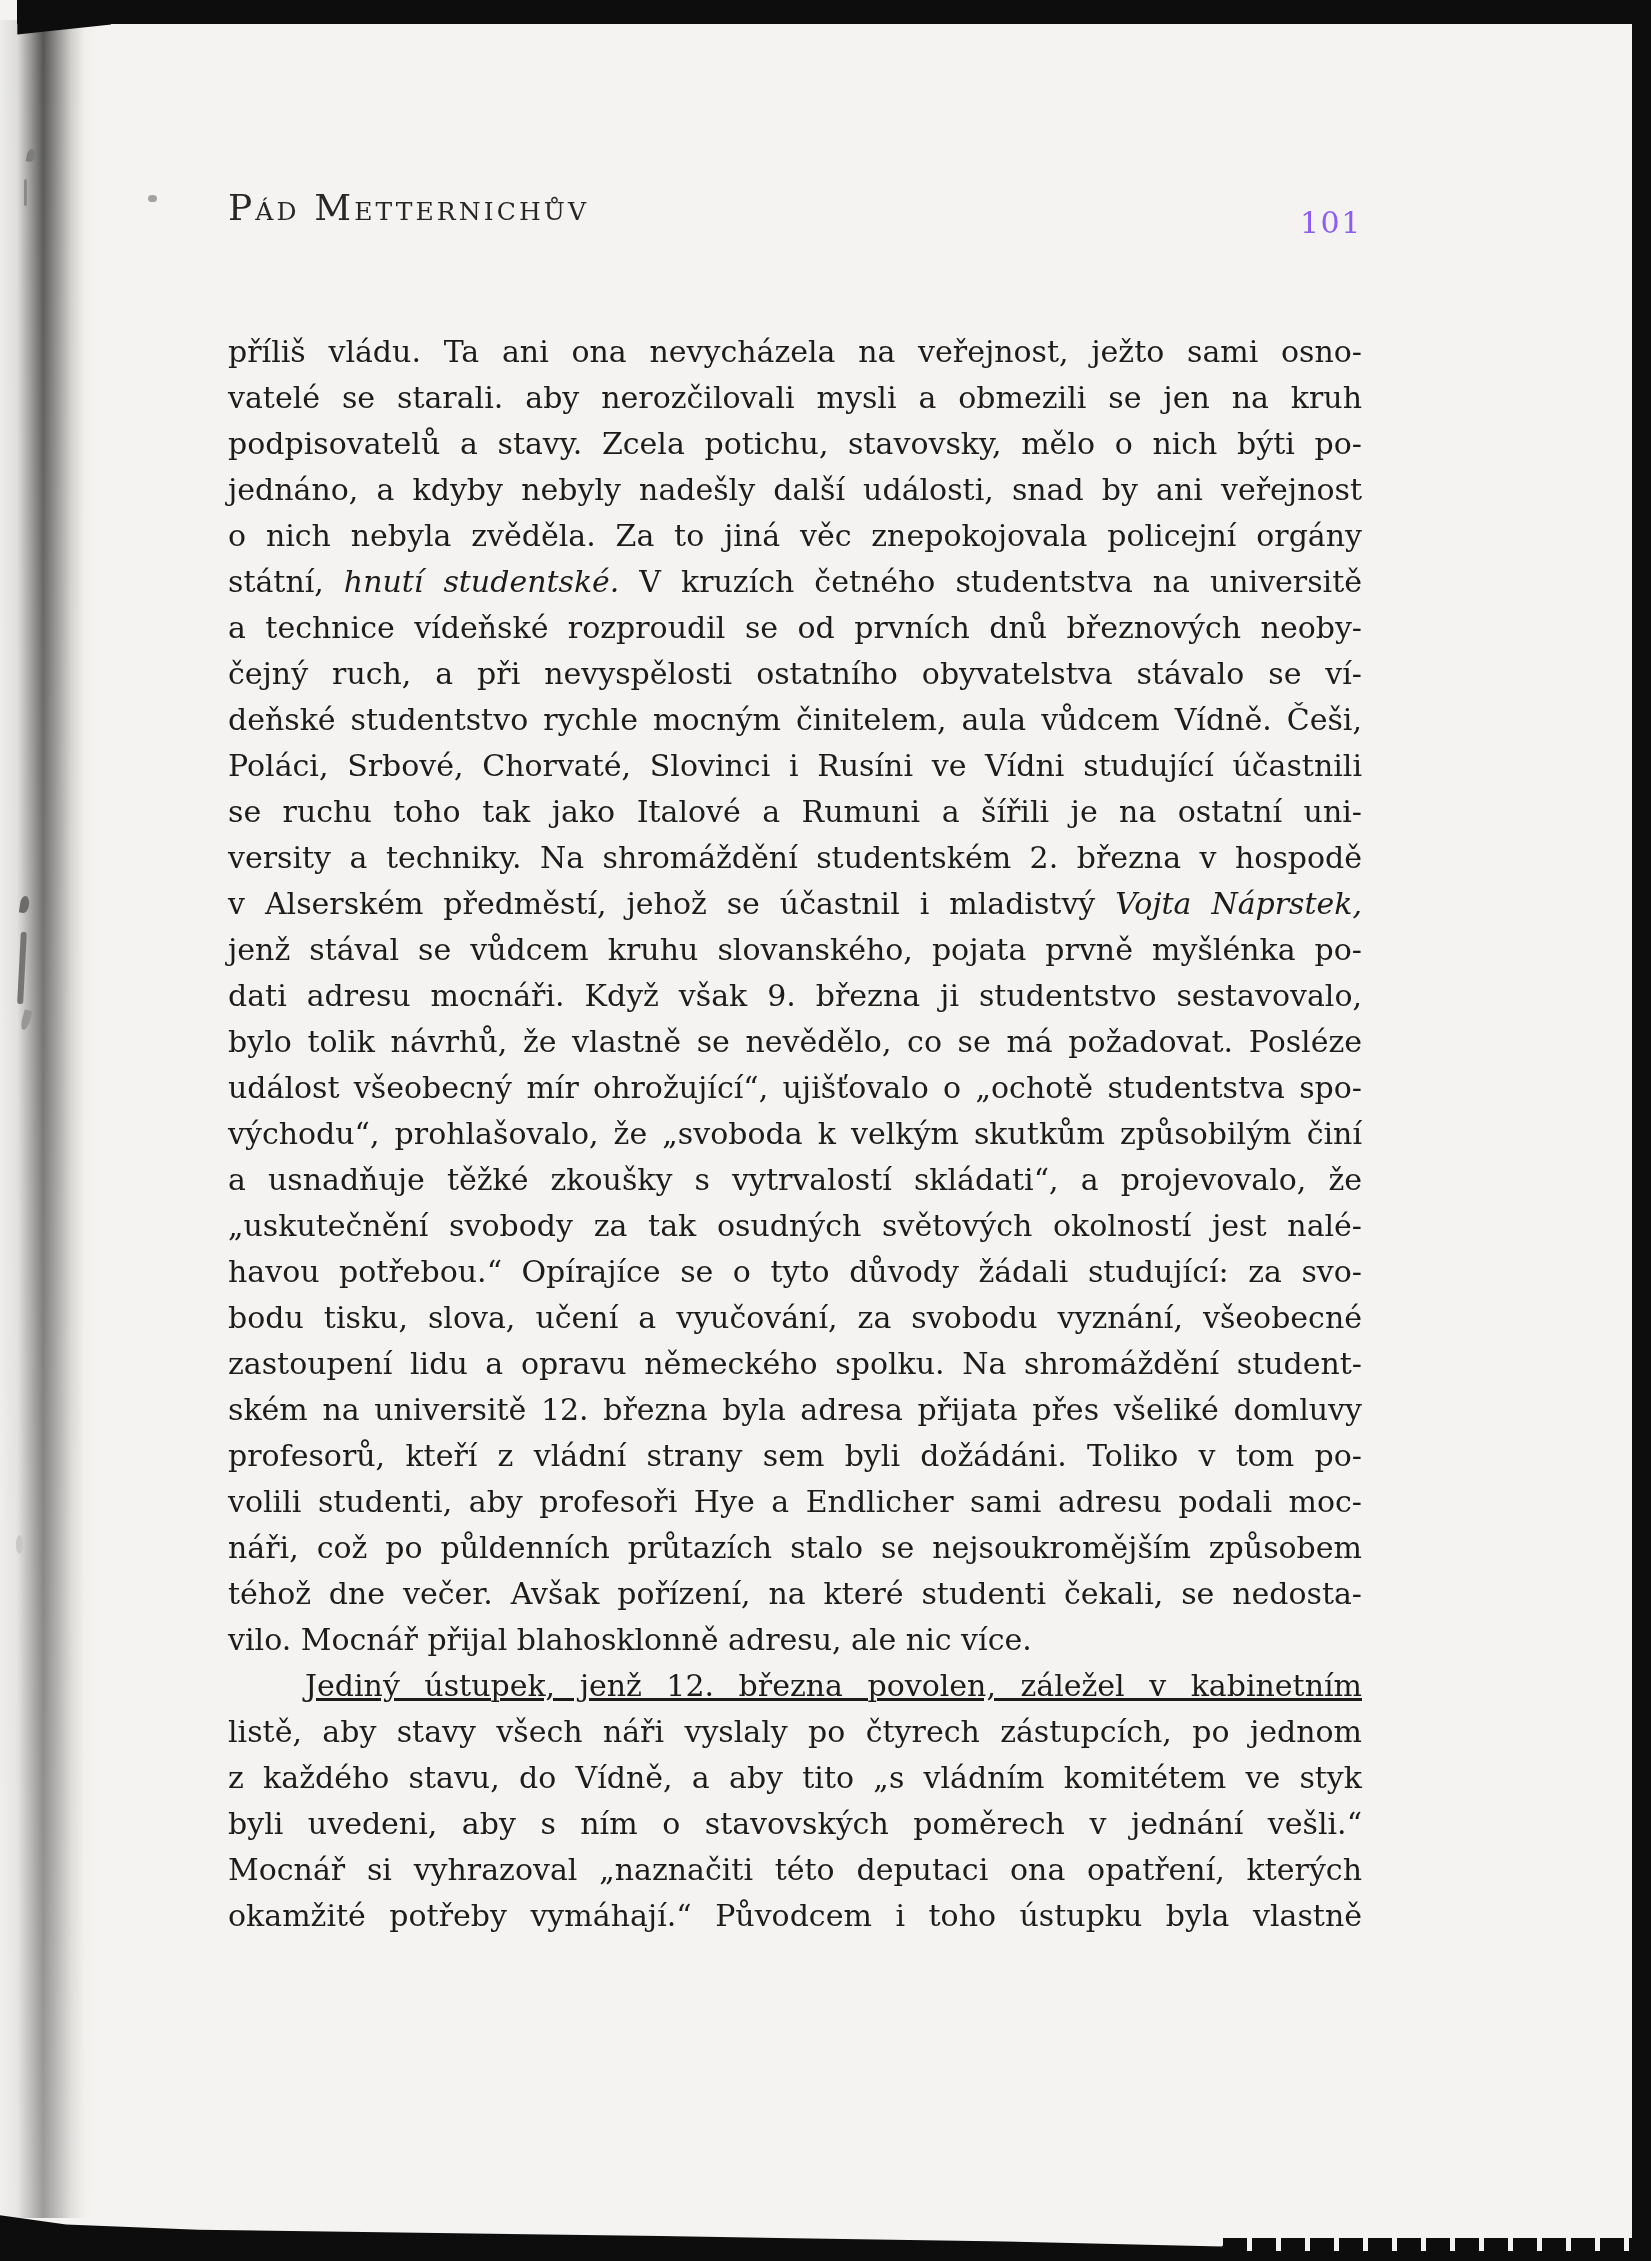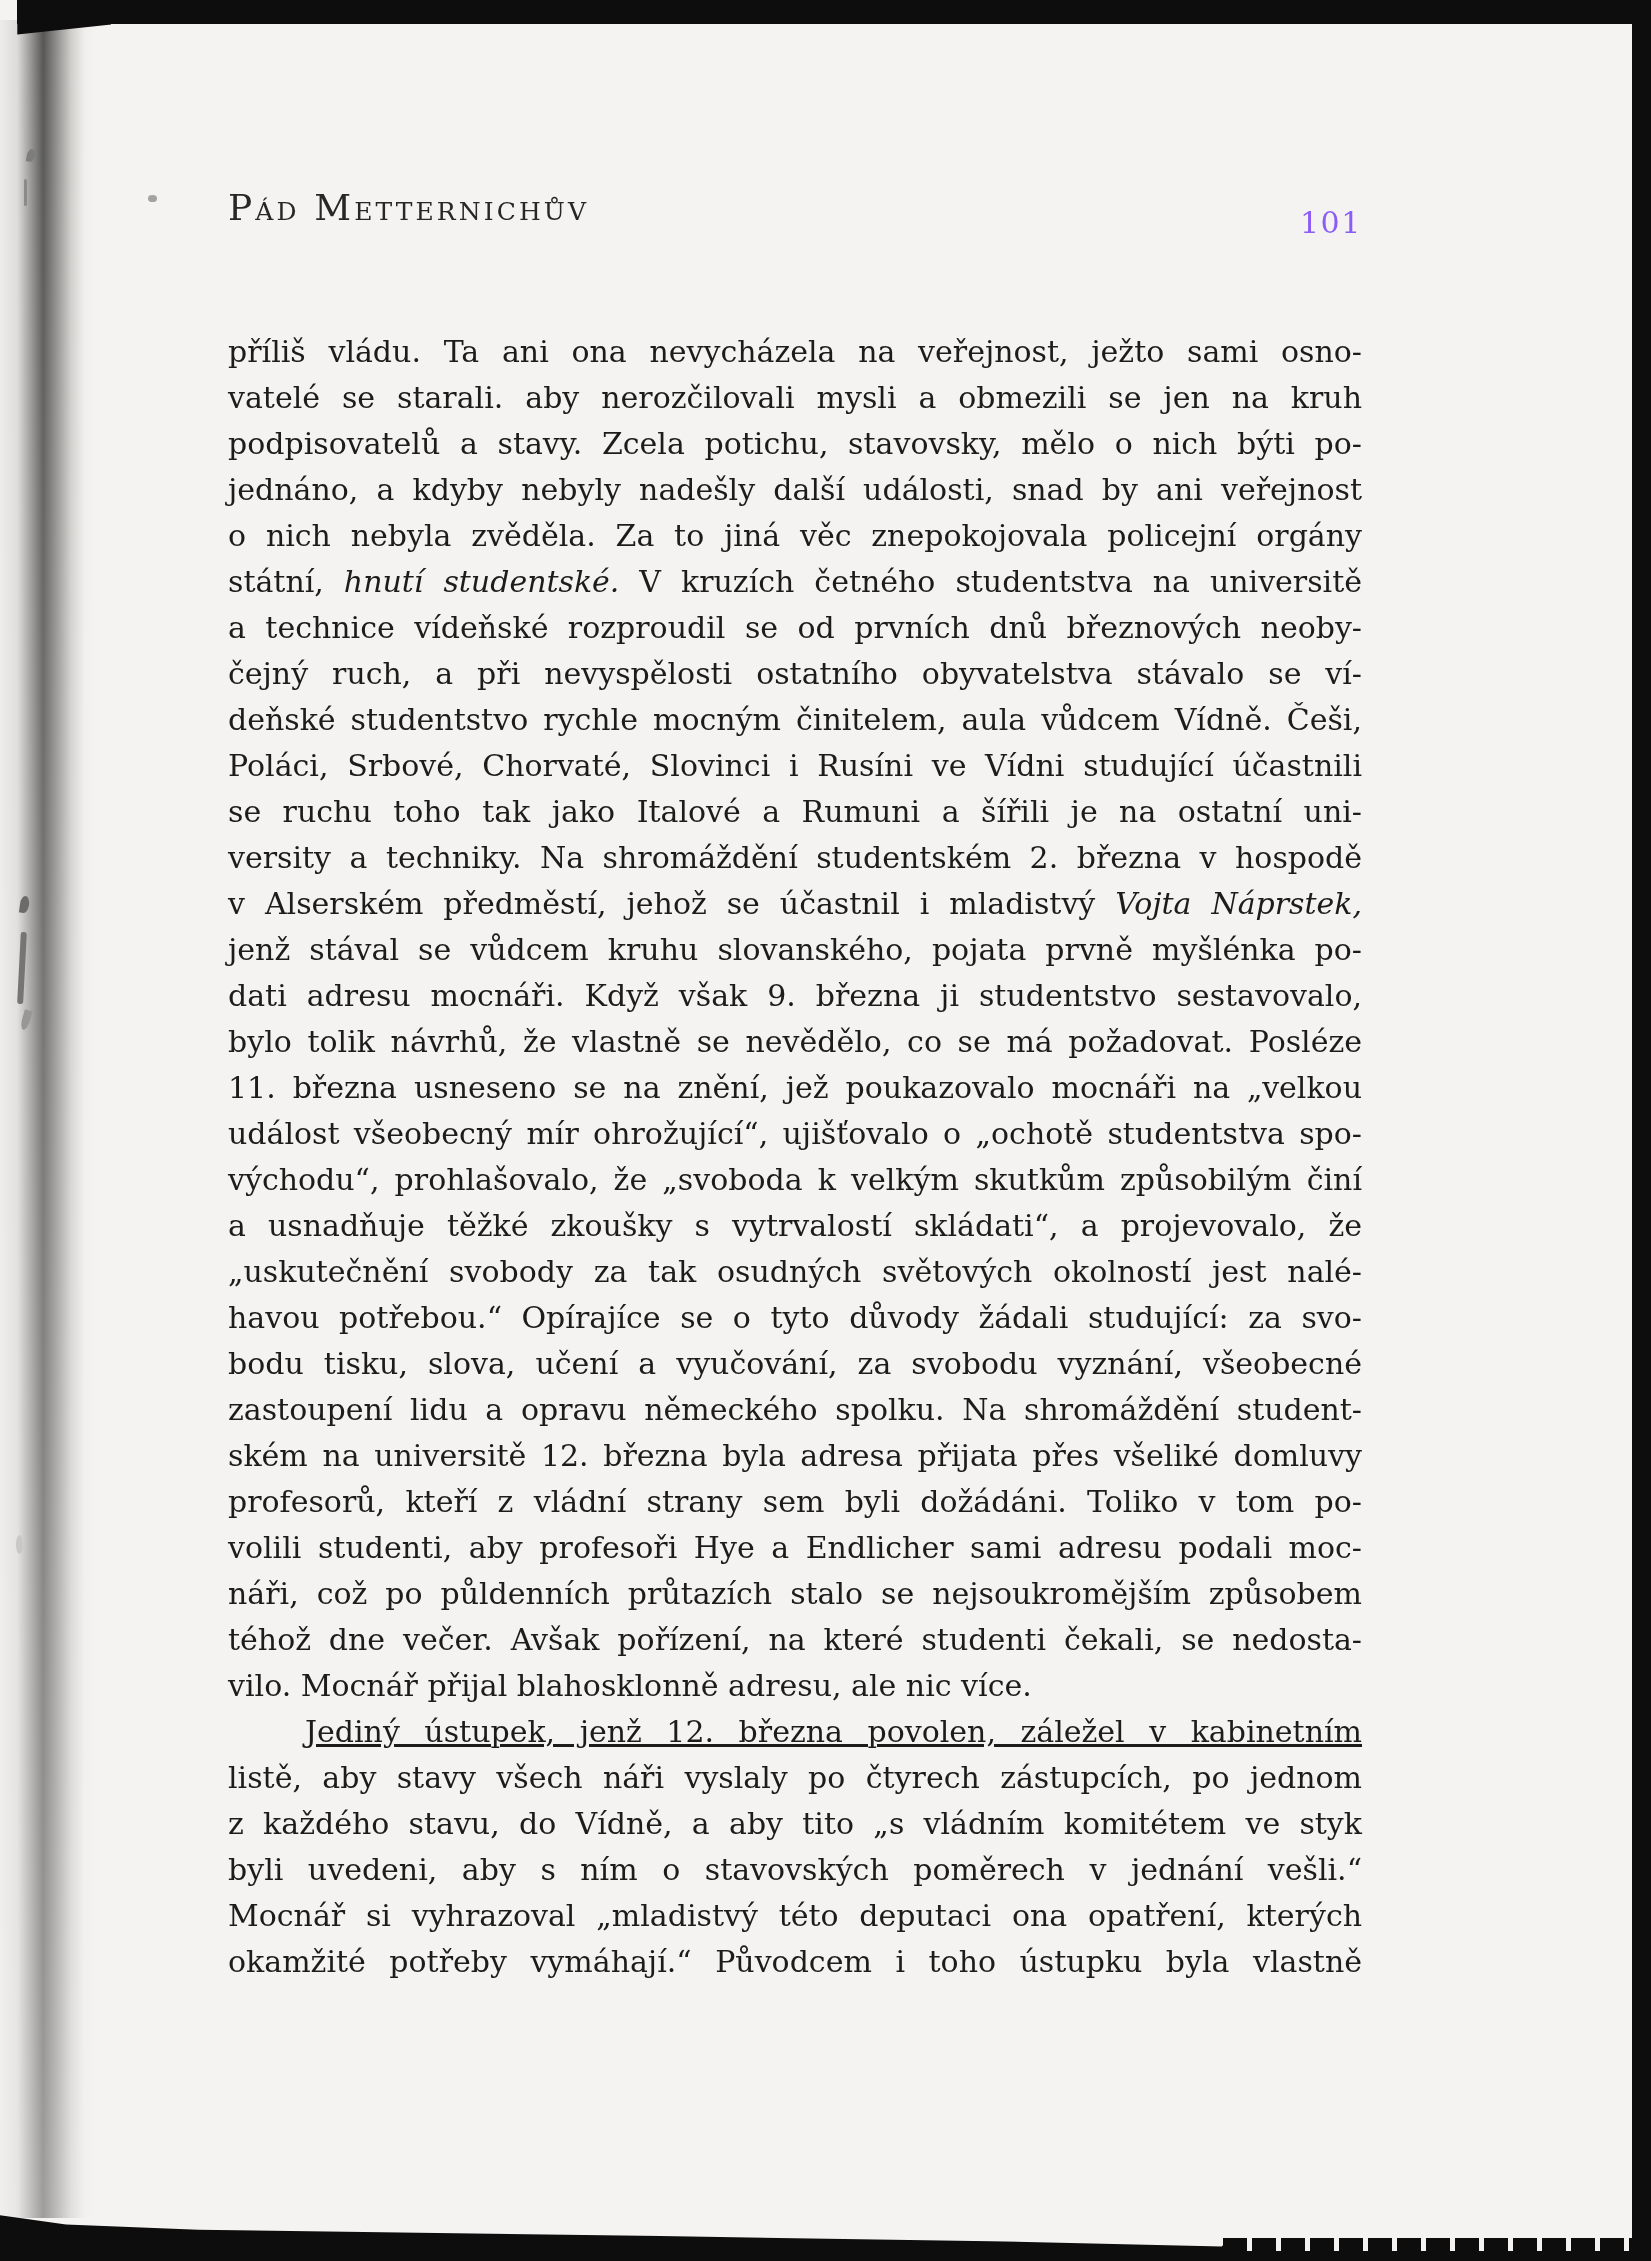--- a/index.html
+++ b/index.html
@@ -119,36 +119,35 @@
       <div class="line"><span>a technice vídeňské rozproudil se od prvních dnů březnových neoby-</span></div>
       <div class="line"><span>čejný ruch, a při nevyspělosti ostatního obyvatelstva stávalo se ví-</span></div>
       <div class="line"><span>deňské studentstvo rychle mocným činitelem, aula vůdcem Vídně. Češi,</span></div>
       <div class="line"><span>Poláci, Srbové, Chorvaté, Slovinci i Rusíni ve Vídni studující účastnili</span></div>
       <div class="line"><span>se ruchu toho tak jako Italové a Rumuni a šířili je na ostatní uni-</span></div>
       <div class="line"><span>versity a techniky. Na shromáždění studentském 2. března v hospodě</span></div>
       <div class="line"><span>v Alserském předměstí, jehož se účastnil i mladistvý </span><span class="it">Vojta Náprstek,</span></div>
       <div class="line"><span>jenž stával se vůdcem kruhu slovanského, pojata prvně myšlénka po-</span></div>
       <div class="line"><span>dati adresu mocnáři. Když však 9. března ji studentstvo sestavovalo,</span></div>
       <div class="line"><span>bylo tolik návrhů, že vlastně se nevědělo, co se má požadovat. Posléze</span></div>
-      <div class="line"><span>11. března usneseno se na znění, jež poukazovalo mocnáři na „velkou</span></div>
       <div class="line"><span>událost všeobecný mír ohrožující“, ujišťovalo o „ochotě studentstva spo-</span></div>
       <div class="line"><span>východu“, prohlašovalo, že „svoboda k velkým skutkům způsobilým činí</span></div>
       <div class="line"><span>a usnadňuje těžké zkoušky s vytrvalostí skládati“, a projevovalo, že</span></div>
       <div class="line"><span>„uskutečnění svobody za tak osudných světových okolností jest nalé-</span></div>
       <div class="line"><span>havou potřebou.“ Opírajíce se o tyto důvody žádali studující: za svo-</span></div>
       <div class="line"><span>bodu tisku, slova, učení a vyučování, za svobodu vyznání, všeobecné</span></div>
       <div class="line"><span>zastoupení lidu a opravu německého spolku. Na shromáždění student-</span></div>
       <div class="line"><span>ském na universitě 12. března byla adresa přijata přes všeliké domluvy</span></div>
       <div class="line"><span>profesorů, kteří z vládní strany sem byli dožádáni. Toliko v tom po-</span></div>
       <div class="line"><span>volili studenti, aby profesoři Hye a Endlicher sami adresu podali moc-</span></div>
       <div class="line"><span>náři, což po půldenních průtazích stalo se nejsoukromějším způsobem</span></div>
       <div class="line"><span>téhož dne večer. Avšak pořízení, na které studenti čekali, se nedosta-</span></div>
       <div class="line para-end"><span>vilo. Mocnář přijal blahosklonně adresu, ale nic více.</span></div>
       <div class="line indent"><span>Jediný ústupek, jenž 12. března povolen, záležel v kabinetním</span></div>
       <div class="line"><span>listě, aby stavy všech náři vyslaly po čtyrech zástupcích, po jednom</span></div>
       <div class="line"><span>z každého stavu, do Vídně, a aby tito „s vládním komitétem ve styk</span></div>
       <div class="line"><span>byli uvedeni, aby s ním o stavovských poměrech v jednání vešli.“</span></div>
-      <div class="line"><span>Mocnář si vyhrazoval „mladistvý této deputaci ona opatření, kterých</span></div>
+      <div class="line"><span>Mocnář si vyhrazoval „naznačiti této deputaci ona opatření, kterých</span></div>
       <div class="line"><span>okamžité potřeby vymáhají.“ Původcem i toho ústupku byla vlastně</span></div>
     </div>
 
 </div>
 
 
 </body></html>

